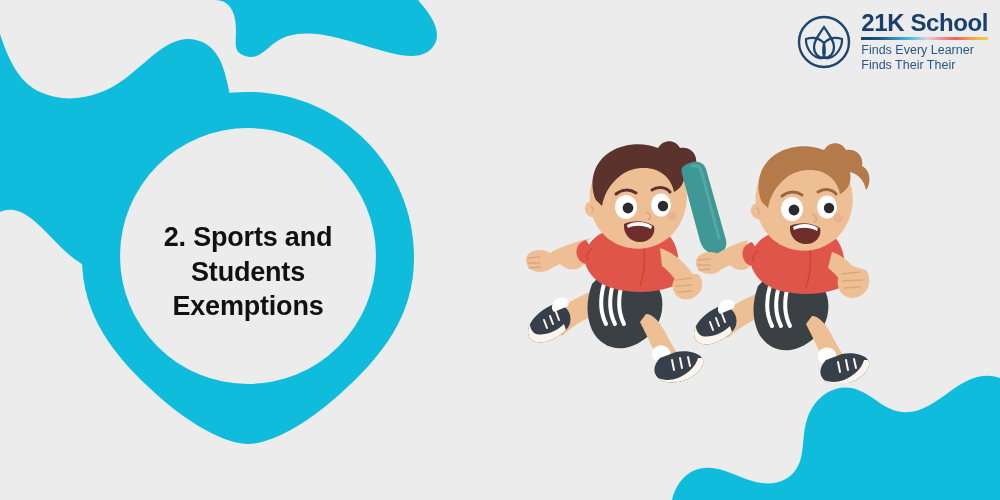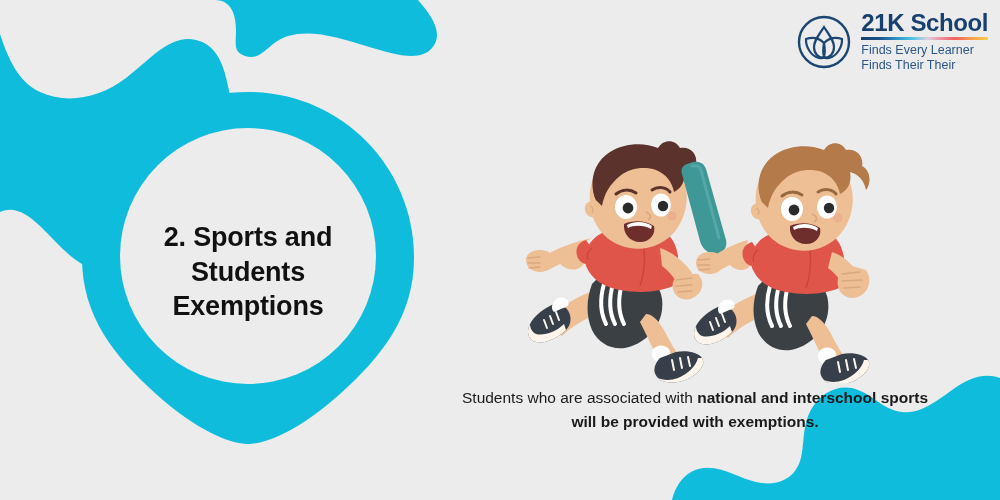--- a/index.html
+++ b/index.html
@@ -328,17 +328,14 @@
 
       <path d="M312,106 C317,108 318,112 314,114" stroke="#d9a87e" stroke-width="1.6" fill="none"></path>
 
       <path d="M290,118 C298,114 312,114 320,120 C322,128 316,136 306,136
                C296,136 289,128 290,118 Z" fill="#6e2f2c"></path>
       <path d="M293,119 C300,115 311,115 318,120 L317,123 C310,119 300,119 294,122 Z" fill="#ffffff"></path>
       <circle cx="338" cy="110" r="4.5" fill="#e8a98c" opacity="0.65"></circle>
     </g>
   </svg>
 
-  <div class="caption">
-    <span>Students who are associated with </span><b>national and interschool sports will be provided with exemptions.</b>
-  </div>
 
 </div>
 
 </body></html>

